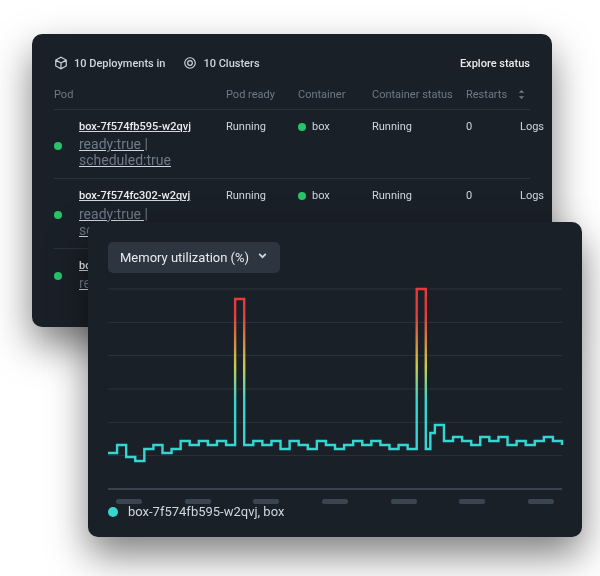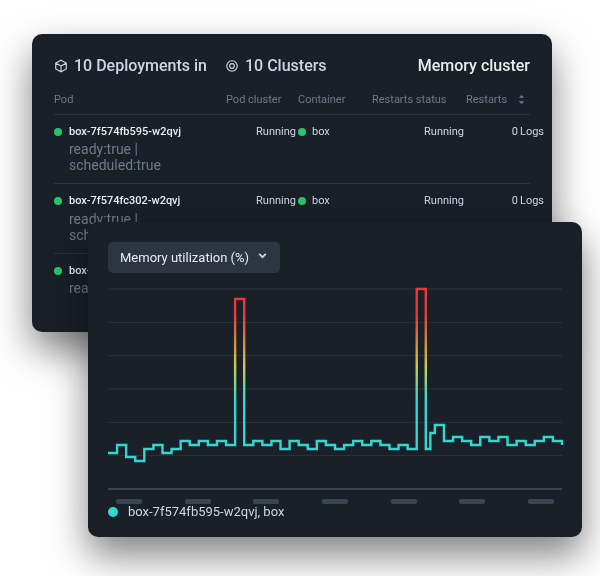--- a/index.html
+++ b/index.html
@@ -21,43 +21,43 @@
     top: 34px;
     left: 32px;
     width: 520px;
     padding: 22px 22px 26px 22px;
     color: #cfd6df;
   }
   .pb-head {
     display: flex;
     align-items: center;
     gap: 18px;
-    font-size: 16px;
+    font-size: 11px;
     font-weight: 500;
   }
   .pb-head .grp { display: flex; align-items: center; gap: 6px; }
   .pb-head .spacer { flex: 1; }
   .pb-head .explore { color: #e7ecf1; }
   .icon { display: inline-flex; width: 14px; height: 14px; }
   .tbl { margin-top: 10px; font-size: 11px; }
   .thead, .trow {
     display: grid;
     grid-template-columns: 170px 70px 72px 92px 52px 40px;
     align-items: start;
     gap: 2px;
   }
   .thead { color: #6e7a88; padding: 8px 0; }
   .thead .sort { display: inline-flex; align-items: center; gap: 10px; }
   .trow { padding: 10px 0; border-top: 1px solid #2a323c; }
-  .podcell { display: flex; gap: 7px; align-items: flex-start; }
+  .podcell { display: flex; gap: 17px; align-items: center; text-decoration: underline; }
   .podname { color: #e7ecf1; font-weight: 500; line-height: 1.3; }
   .podsub { color: #6e7a88; font-size: 14px; margin-top: 2px; }
   .dot { width: 8px; height: 8px; border-radius: 50%; background: #28c46a; flex: 0 0 8px; margin-top: 3px; }
   .ccell { display: flex; align-items: center; gap: 6px; }
-  .cval { color: #cfd6df; text-align: right; }
+  .cval { color: #cfd6df; }
   .logs { color: #cfd6df; }
 
   .panel-front {
     top: 222px;
     left: 88px;
     width: 494px;
     padding: 20px 20px 18px 20px;
     color: #cfd6df;
   }
   .dropdown {
@@ -120,29 +120,29 @@
     <div class="grp">
       <span class="icon">
         <svg viewBox="0 0 24 24" fill="none" stroke="#cfd6df" stroke-width="2">
             <circle cx="12" cy="12" r="9"></circle>
             <circle cx="12" cy="12" r="4"></circle>
           </svg>
       </span>
       <span>10 Clusters</span>
     </div>
     <div class="spacer"></div>
-    <div class="explore">Memory cluster</div>
+    <div class="explore">Explore status</div>
   </div>
 
   <div class="tbl">
     <div class="thead">
       <div>Pod</div>
-      <div>Pod cluster</div>
+      <div>Pod ready</div>
       <div>Container</div>
-      <div>Restarts status</div>
+      <div>Container status</div>
       <div class="sort">
         <span>Restarts</span>
         <span class="icon" style="width:9px;height:9px">
           <svg viewBox="0 0 10 10" fill="#6e7a88">
               <path d="M5 0 L8 3 L2 3 Z M5 10 L2 7 L8 7 Z"></path>
             </svg>
         </span>
       </div>
       <div></div>
     </div>

